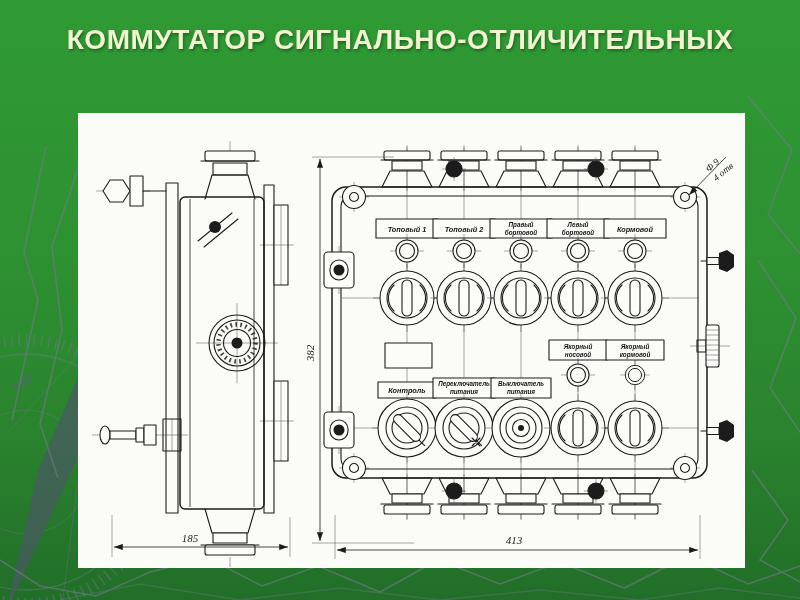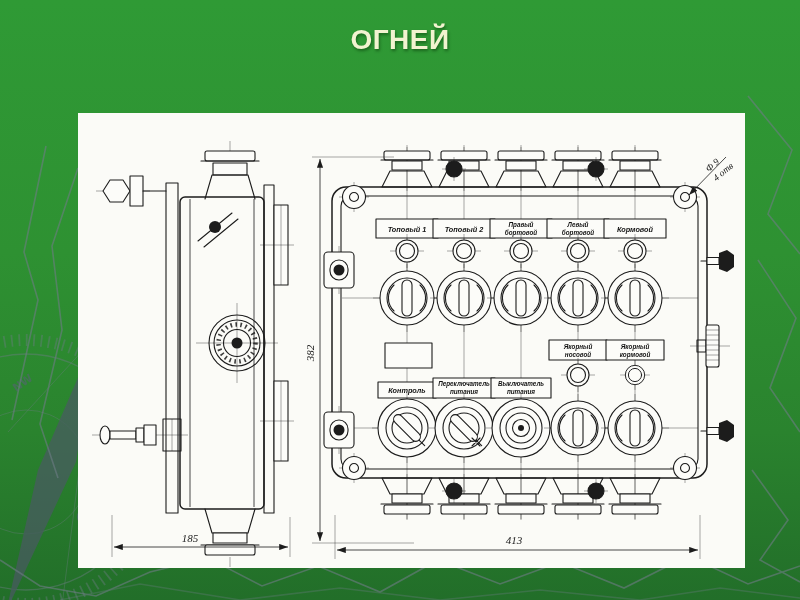--- a/index.html
+++ b/index.html
@@ -46,21 +46,21 @@
       <polyline points="78,168 52,246 62,330 40,424 58,478"></polyline>
       <polyline points="748,96 792,150 768,214 800,254"></polyline>
       <polyline points="758,260 796,318 770,388 800,432"></polyline>
       <polyline points="752,470 788,520 760,560 800,582"></polyline>
       <polyline points="0,560 40,586 96,596 150,572 208,558 262,586 318,566 380,592 438,560 500,584 560,562 624,588 688,556 748,584 800,566"></polyline>
       <polyline points="60,600 140,584 240,600 340,588 440,600 540,590 640,600 720,588 800,598" opacity=".55"></polyline>
     </g>
   </svg>
 
   <div class="title">
-    <div>ОГНЕЙ</div>
+    <div>КОММУТАТОР СИГНАЛЬНО-ОТЛИЧИТЕЛЬНЫХ</div>
   </div>
 
   <div class="panel">
     <svg width="667" height="455" viewBox="0 0 667 455">
       <defs>
         <marker id="arr" viewBox="0 0 10 7" refX="10" refY="3.5" markerWidth="11" markerHeight="8" orient="auto-start-reverse">
           <path d="M0,0 L10,3.5 L0,7 Z" fill="#1c1c1c"></path>
         </marker>
         <symbol id="lug" overflow="visible">
           <line class="thin" x1="-15" y1="0" x2="15" y2="0"></line>

